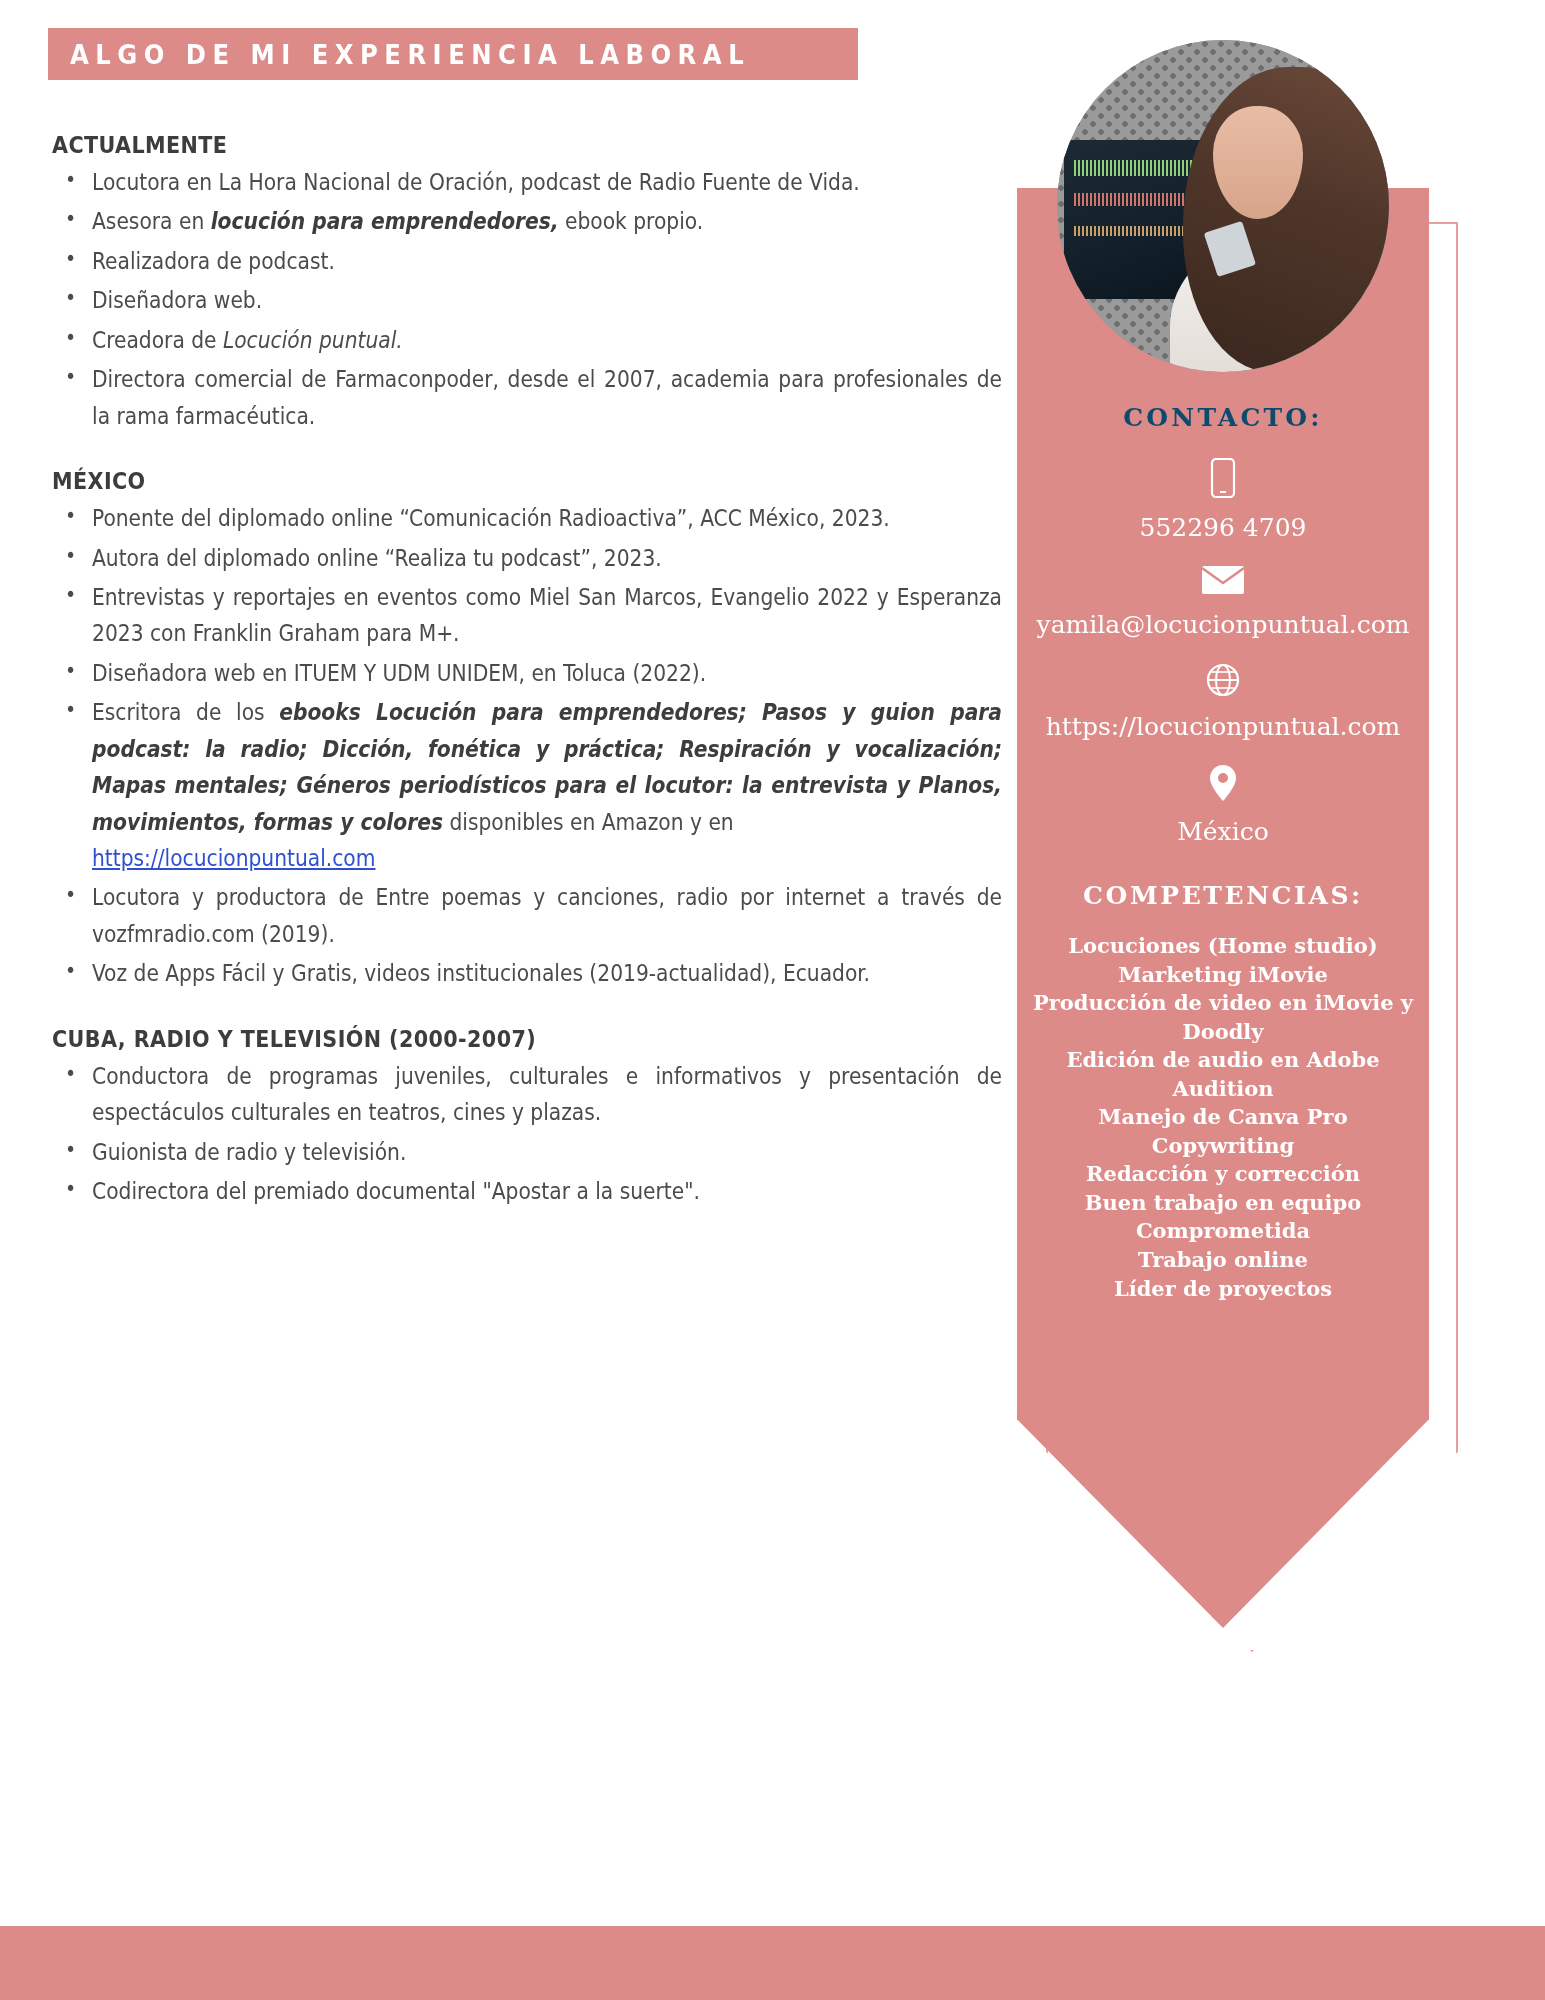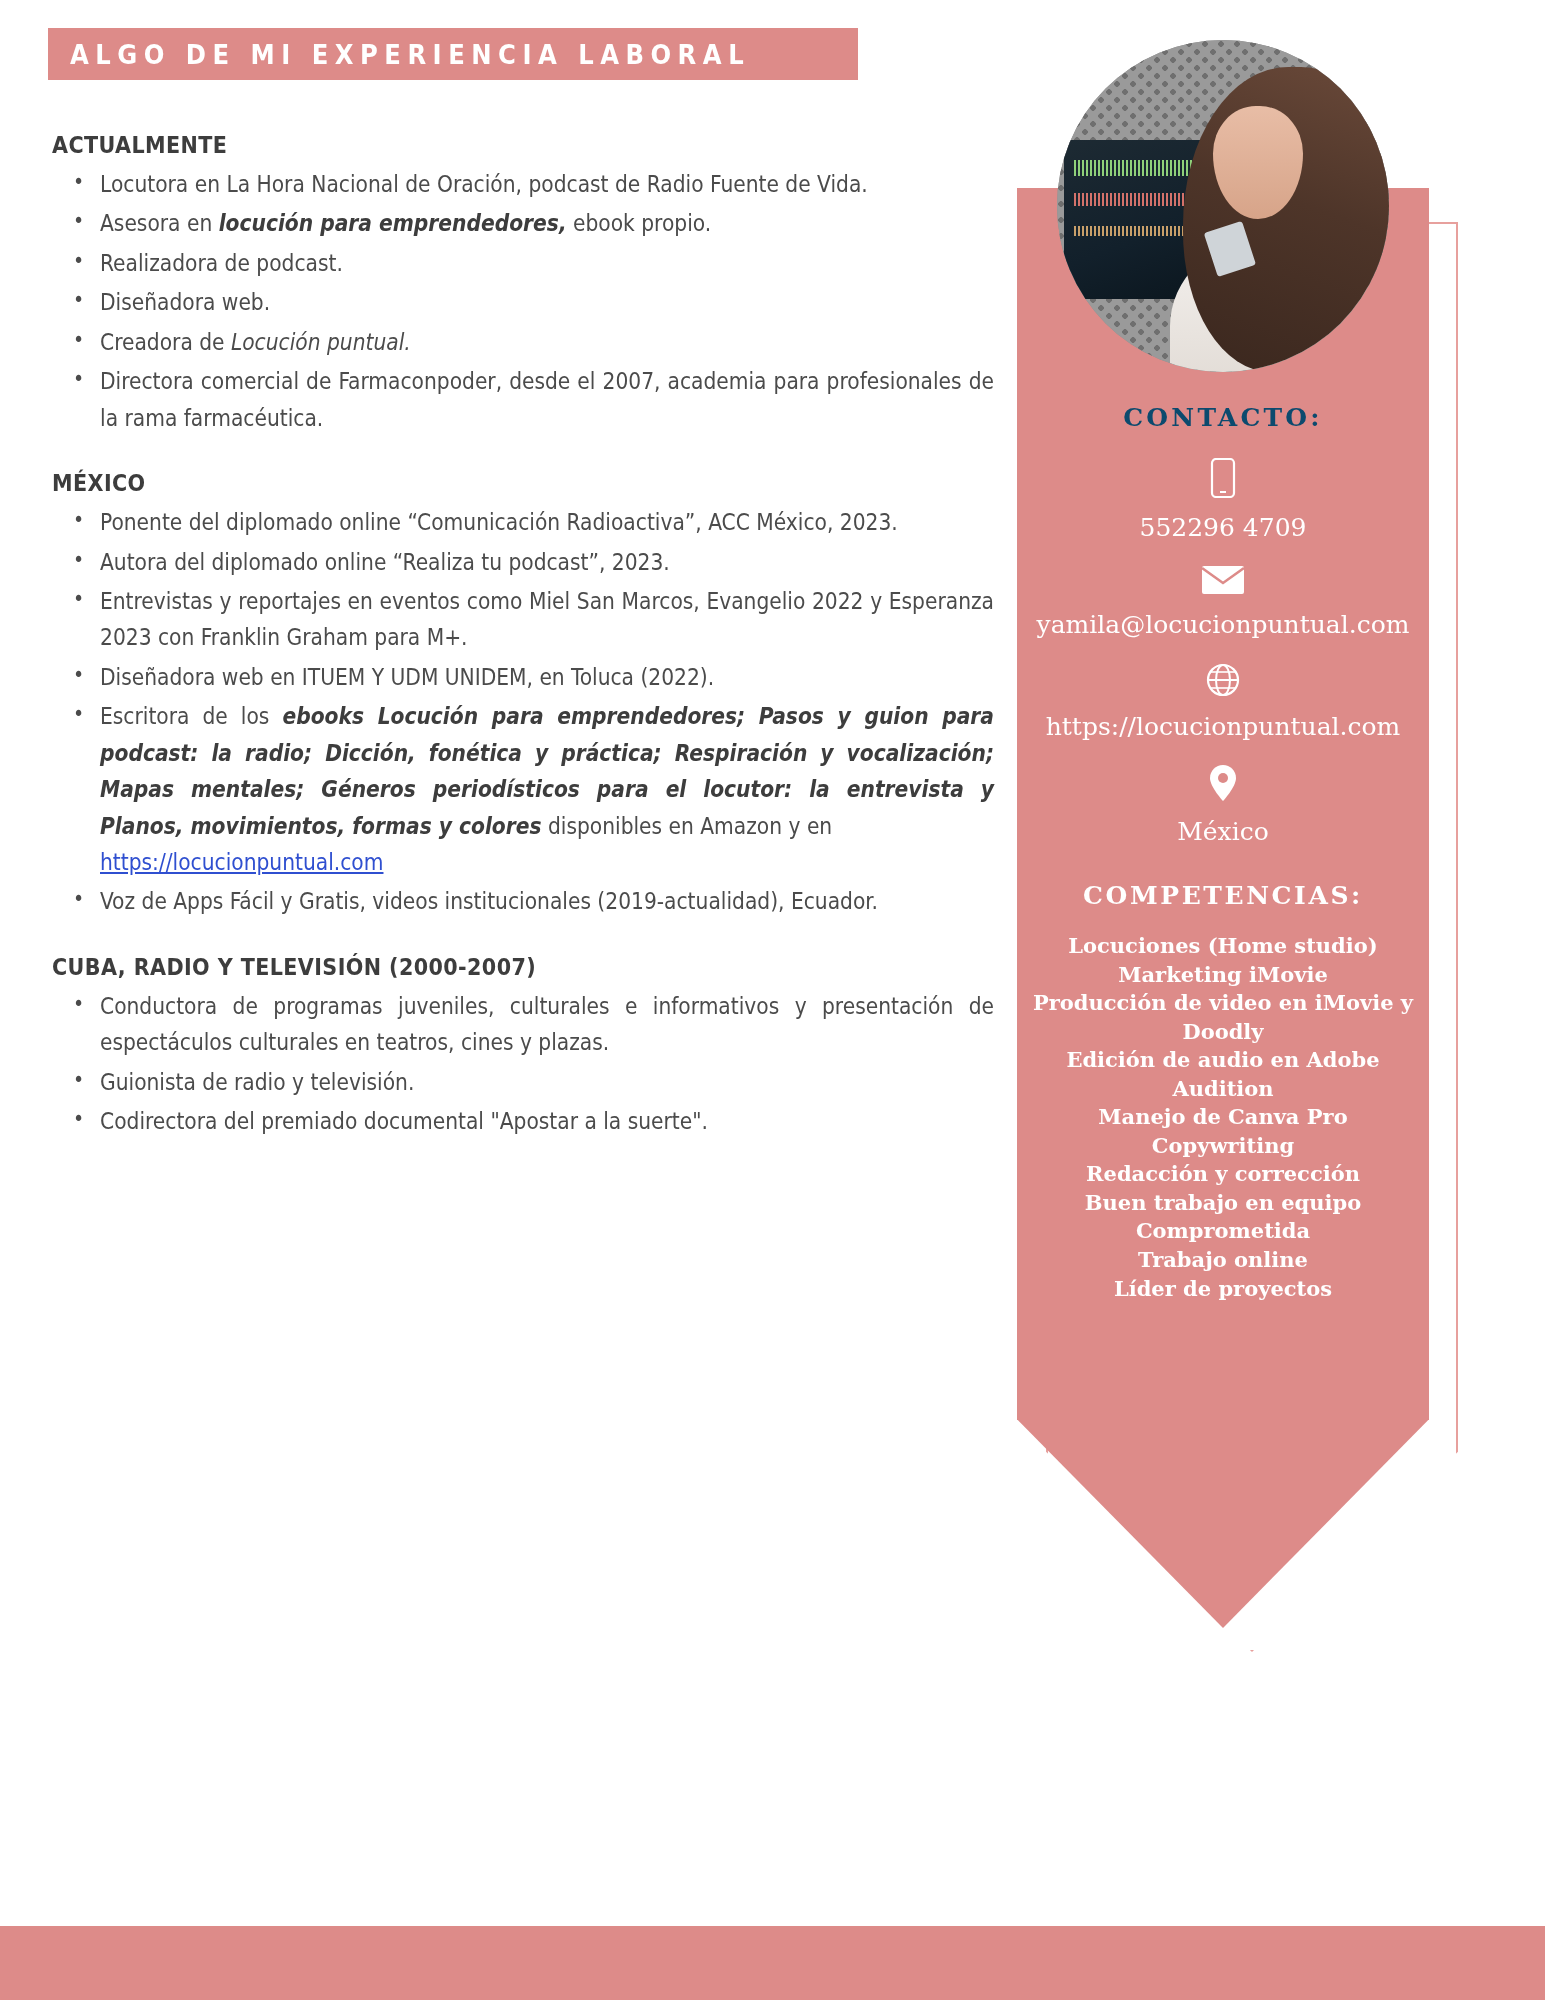--- a/index.html
+++ b/index.html
@@ -27,21 +27,21 @@
   .left-col{
     position:absolute;left:52px;top:132px;width:950px;
     color:#4b4b4b;
   }
   .sec-head{
     font-size:23px;font-weight:bold;color:#3d3d3d;
     letter-spacing:0.4px;margin:0 0 6px 0;
     font-family:"DejaVu Sans Condensed","Liberation Sans",sans-serif;
   }
   .sec-head.gap{margin-top:34px;}
-  ul.bl{list-style:none;margin:8px;padding:0;}
+  ul.bl{list-style:none;margin:0;padding:0;}
   ul.bl > li{
     position:relative;padding-left:40px;margin:0 0 3px 0;
     font-size:22.5px;line-height:1.62;
     text-align:justify;text-justify:inter-word;
     color:#4b4b4b;
   }
   ul.bl > li::before{
     content:"•";position:absolute;left:13px;top:-1px;
     font-size:21px;color:#4b4b4b;
   }
@@ -159,20 +159,21 @@
     <h2 class="sec-head gap">MÉXICO</h2>
     <ul class="bl">
       <li><span>Ponente del diplomado online “Comunicación Radioactiva”, ACC México, 2023.</span></li>
       <li><span>Autora del diplomado online “Realiza tu podcast”, 2023.</span></li>
       <li><span>Entrevistas y reportajes en eventos como Miel San Marcos, Evangelio 2022 y Esperanza 2023 con Franklin Graham para M+.</span></li>
       <li><span>Diseñadora web en ITUEM Y UDM UNIDEM, en Toluca (2022).</span></li>
       <li>
         <span>Escritora de los </span><span class="bi">ebooks Locución para emprendedores; Pasos y guion para podcast: la radio; Dicción, fonética y práctica; Respiración y vocalización; Mapas mentales; Géneros periodísticos para el locutor: la entrevista y Planos, movimientos, formas y colores</span><span>  disponibles en Amazon y en </span><br>
         <a class="lnk" href="#">https://locucionpuntual.com</a>
       </li>
+      <li><span>Locutora y productora de Entre poemas y canciones, radio por internet a través de vozfmradio.com (2019).</span></li>
       <li><span>Voz de Apps Fácil y Gratis, videos institucionales (2019-actualidad), Ecuador.</span></li>
     </ul>
 
     <h2 class="sec-head gap">CUBA, RADIO Y TELEVISIÓN (2000-2007)</h2>
     <ul class="bl">
       <li><span>Conductora de programas juveniles, culturales e informativos y presentación de espectáculos culturales en teatros, cines y plazas.</span></li>
       <li><span>Guionista de radio y televisión.</span></li>
       <li><span>Codirectora del premiado documental "Apostar a la suerte".</span></li>
     </ul>
   </div>

